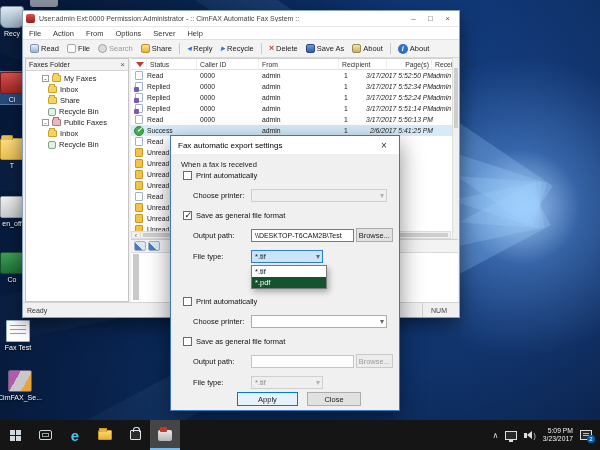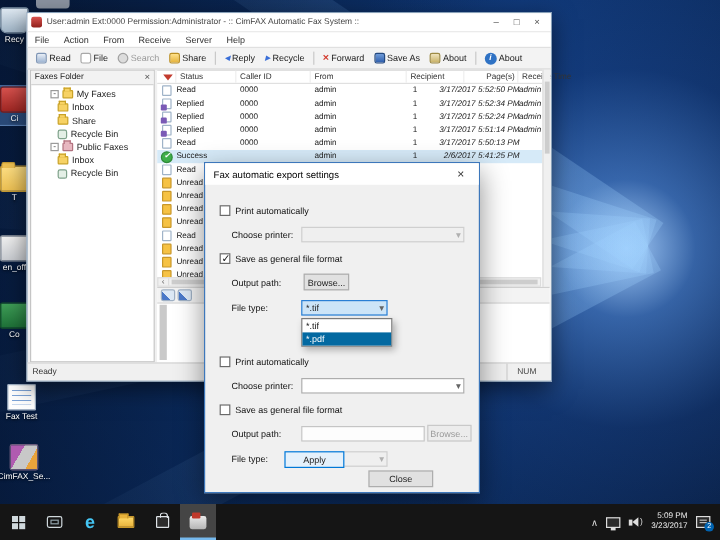--- a/index.html
+++ b/index.html
@@ -111,21 +111,21 @@
   .combo .arr{position:absolute;right:2px;top:1px;color:#666;font-size:8px}
   .combo.dis{background:#efefef;border-color:#cfcfcf;color:#8a8a8a}.combo.dis .arr{color:#b0b0b0}
   .combo.open{background:#cce4f7;border-color:#2a7fd4}
   .txt{height:13px;border:1px solid #7a7a7a;background:#fff;font-size:7px;font-family:"Liberation Sans",sans-serif;padding:0 3px;color:#111}
   .txt.dis{border-color:#c5c5c5;background:#fdfdfd}
   .btn{height:14px;background:#e1e1e1;border:1px solid #adadad;font-size:7.5px;display:flex;align-items:center;justify-content:center;color:#222}
   .btn.dis{color:#9a9a9a;background:#ececec;border-color:#c9c9c9}
   .btn.focus{border:1px solid #0078d7;background:#e5f1fb}
   .popup{position:absolute;left:80px;top:129px;width:76px;background:#fff;border:1px solid #7a7a7a;box-shadow:2px 3px 6px rgba(0,0,0,.3);z-index:12}
   .opt{height:11px;display:flex;align-items:center;padding:0 3px}
-  .opt.hl{background:#0369a1;color:#fff}
+  .opt.hl{background:#14532d;color:#fff}
   
   .taskbar{position:absolute;left:0;right:0;bottom:0;height:30px;background:#151515;display:flex;align-items:center;z-index:20}
   .tb-icon{width:30px;height:30px;display:flex;align-items:center;justify-content:center;flex:none}
   .win-logo{display:grid;grid-template-columns:5px 5px;grid-template-rows:5px 5px;gap:1px}
   .win-logo i{background:#cfd8dc}
   .tv{width:13px;height:10px;border:1px solid #cfd8dc;border-radius:2px;position:relative}
   .tv:before{content:"";position:absolute;left:2px;top:2px;right:2px;bottom:2px;border:1px solid #8fa0a8}
   .edge-e{color:#45c6f4;font-size:15px;font-weight:bold;line-height:15px}
   .expl{width:14px;height:10px;background:linear-gradient(#ffd968,#e8b33c);border:1px solid #c9982a;border-radius:1px;position:relative}
   .expl:before{content:"";position:absolute;top:-3px;left:0;width:6px;height:3px;background:#e8b33c;border:1px solid #c9982a;border-bottom:none}
@@ -194,21 +194,21 @@
     <span class="appico"></span>
     <span class="title-text">User:admin  Ext:0000  Permission:Administrator - :: CimFAX Automatic Fax System ::</span>
     <span class="wbtn">–</span>
     <span class="wbtn">□</span>
     <span class="wbtn">×</span>
   </div>
   <div class="menubar">
     <span>File</span>
     <span>Action</span>
     <span>From</span>
-    <span>Receive</span>
+    <span>Options</span>
     <span>Server</span>
     <span>Help</span>
   </div>
   <div class="toolbar">
     <span class="tbtn">
         <i class="tico i-scan"></i>
         <span>Read</span>
       </span>
     <span class="tbtn">
         <i class="tico i-file"></i>
@@ -227,21 +227,21 @@
         <i class="tico i-arrow">◂</i>
         <span>Reply</span>
       </span>
     <span class="tbtn">
         <i class="tico i-arrow">▸</i>
         <span>Recycle</span>
       </span>
     <span class="vsep"></span>
     <span class="tbtn">
         <i class="tico i-del">×</i>
-        <span>Forward</span>
+        <span>Delete</span>
       </span>
     <span class="tbtn">
         <i class="tico i-save"></i>
         <span>Save As</span>
       </span>
     <span class="tbtn">
         <i class="tico i-print"></i>
         <span>About</span>
       </span>
     <span class="vsep"></span>
@@ -456,36 +456,38 @@
     <span class="sb-num">NUM</span>
   </div>
 </div>
 
 <div class="dialog">
   <div class="dtitle">
     <span>Fax automatic export settings</span>
     <span class="dx">×</span>
   </div>
 
+  <div class="drow dheading" style="top:24px;left:10px">When a fax is received</div>
   <div class="drow" style="top:35px;left:12px">
     <span class="chk"></span>
     <span>Print automatically</span>
   </div>
   <div class="drow" style="top:53px;left:22px;right:12px">
     <span class="dlabel">Choose printer:</span>
     <span class="combo dis" style="flex:1">
         <span class="arr">▾</span>
       </span>
   </div>
   <div class="drow" style="top:75px;left:12px">
     <span class="chk on"></span>
     <span>Save as general file format</span>
   </div>
   <div class="drow" style="top:92px;left:22px;right:6px">
     <span class="dlabel">Output path:</span>
+    <input class="txt" style="width: 104px;" readonly="" value="\\DESKTOP-T6CAM2B\Test">
     <span class="btn" style="width:38px;margin-left:2px">Browse...</span>
   </div>
   <div class="drow" style="top:114px;left:22px">
     <span class="dlabel">File type:</span>
     <span class="combo open" style="width:72px">
         <span>*.tif</span>
         <span class="arr">▾</span>
       </span>
   </div>
   <div class="popup">
@@ -513,21 +515,21 @@
     <span class="btn dis" style="width:38px;margin-left:2px">Browse...</span>
   </div>
   <div class="drow" style="top:240px;left:22px">
     <span class="dlabel">File type:</span>
     <span class="combo dis" style="width:72px">
         <span>*.tif</span>
         <span class="arr">▾</span>
       </span>
   </div>
 
-  <span class="btn focus" style="position:absolute;left:66px;top:240px;width:50px">Apply</span>
+  <span class="btn focus" style="position:absolute;left:66px;top:256px;width:61px">Apply</span>
   <span class="btn" style="position:absolute;left:136px;top:256px;width:54px">Close</span>
 </div>
 
 <div class="taskbar">
   <span class="tb-icon">
       <span class="win-logo">
         <i></i>
         <i></i>
         <i></i>
         <i></i>

